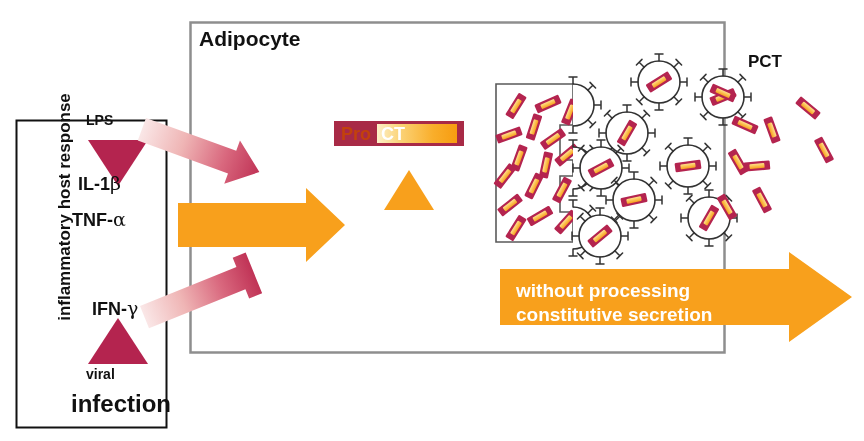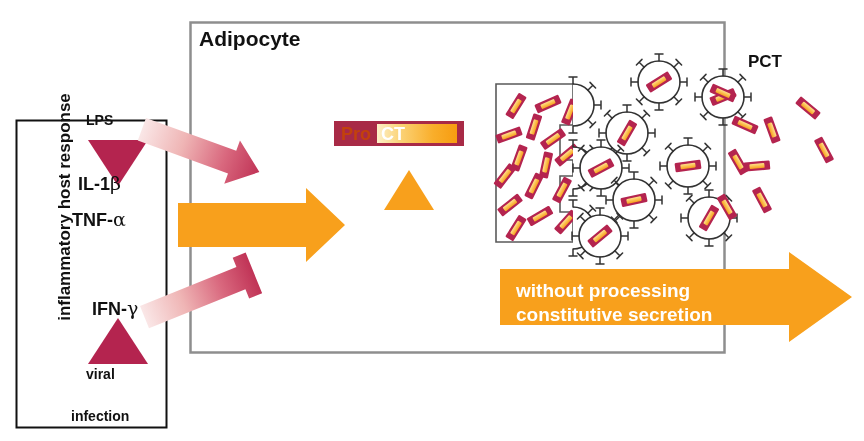--- a/index.html
+++ b/index.html
@@ -24,21 +24,21 @@
     transform-origin:center center;
     font-size:17px;font-weight:bold;color:#111;
     letter-spacing:0px;
   }
 
   #lps        {left:86px; top:112px; font-size:14px;}
   #il1b       {left:78px; top:172px; font-size:18px;}
   #tnfa       {left:72px; top:208px; font-size:18px;}
   #ifng       {left:80px; top:297px; font-size:18px;margin-left:12px;}
   #viral1     {left:86px; top:366px; font-size:14px;}
-  #viral2     {left:71px; top:408px; font-size:14px;}
+  #viral2     {left:71px; top:390px; font-size:24px;}
 
   #adipocyte  {left:199px; top:27px;  font-size:21px;}
   #golgi      {left:497px; top:52px;  font-size:17px;}
   #pct        {left:748px; top:52px;  font-size:17px;}
   #ctmrna     {left:371px; top:219px; font-size:17px;}
 
   .greek{font-family:"DejaVu Serif", serif;font-weight:normal;font-size:19px;}
 </style>
 </head>
 <body>

